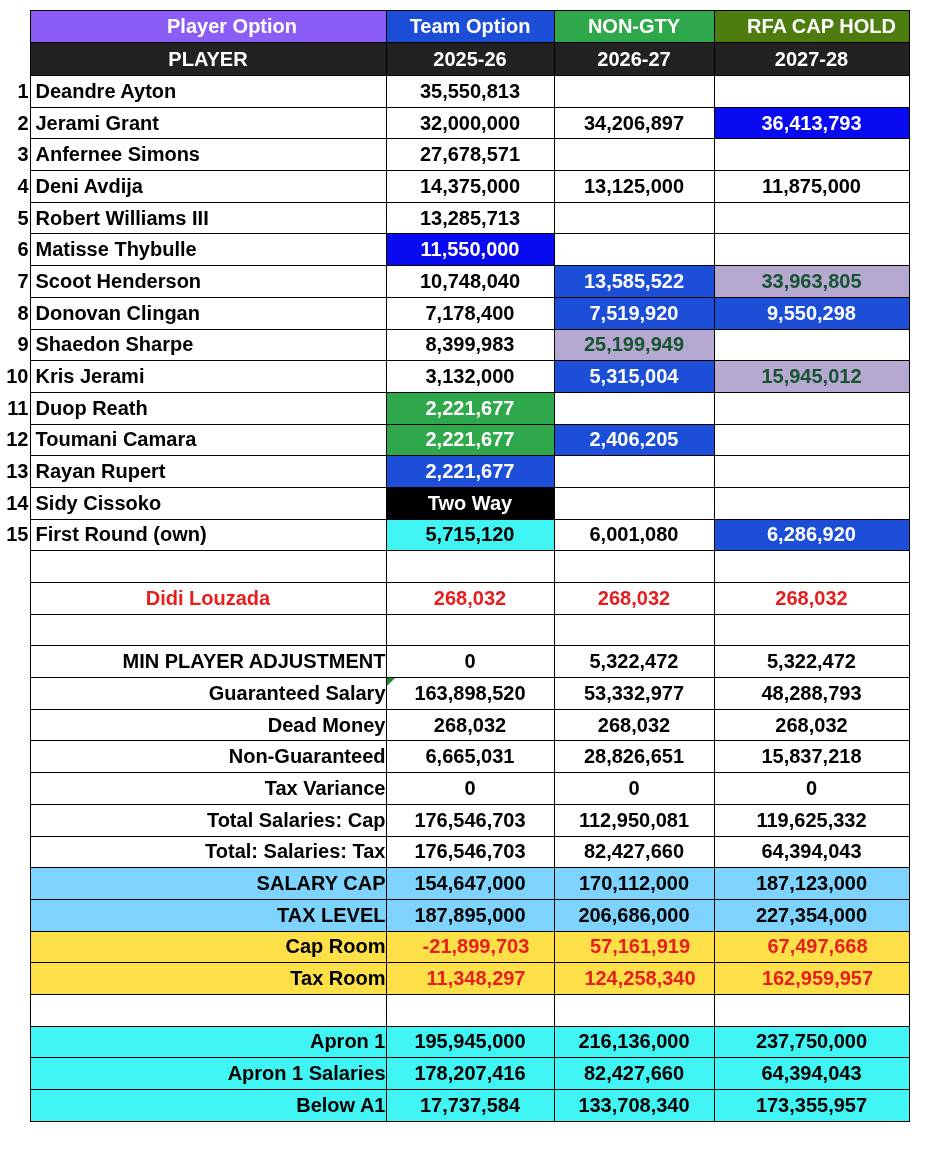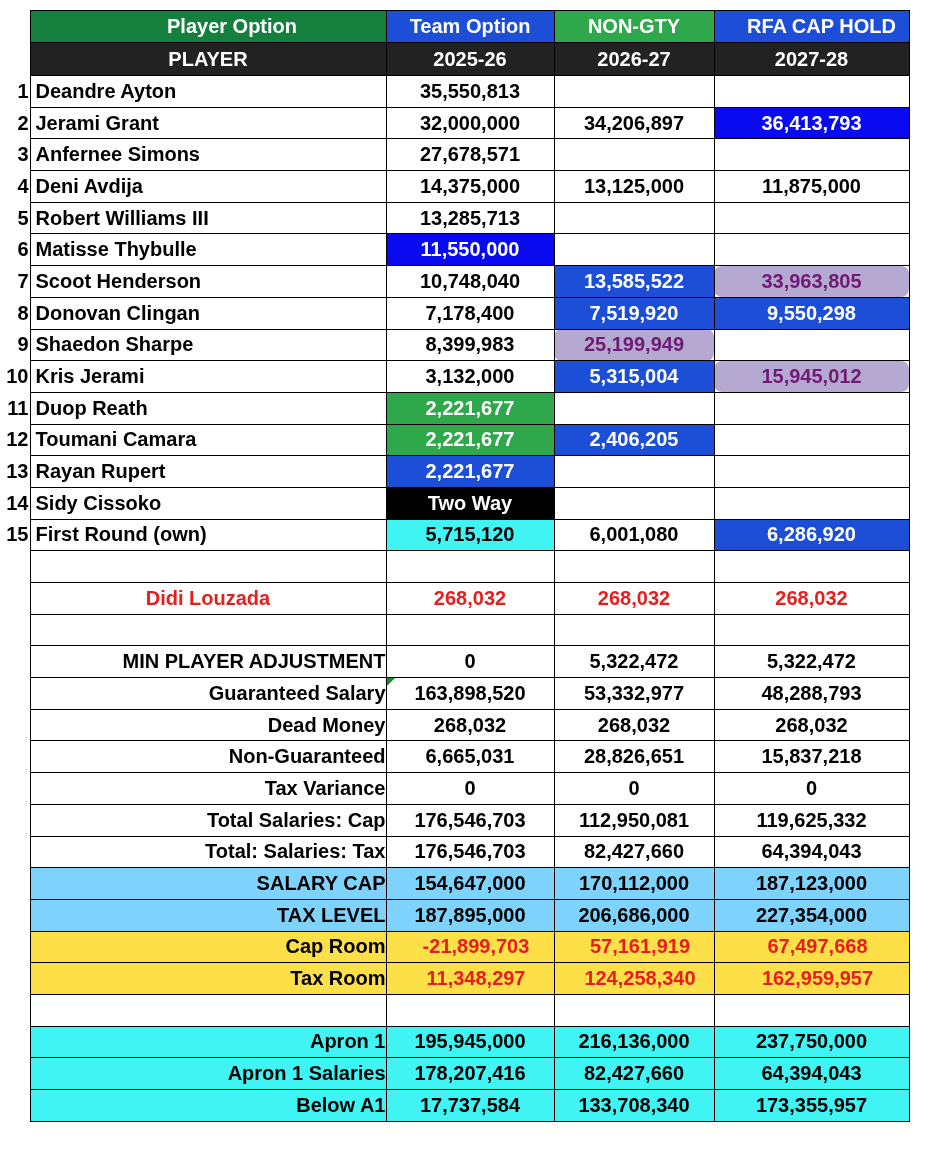--- a/index.html
+++ b/index.html
@@ -6,26 +6,26 @@
   body { width:947px; height:1167px; position:relative; font-family:"Liberation Sans", sans-serif; }
   .wrap { position:absolute; left:0; top:10px; }
   table { border-collapse:collapse; table-layout:fixed; }
   td { border:1px solid #000; height:30.7px; padding:0; font-weight:bold; font-size:20px; text-align:center; color:#000; white-space:nowrap; overflow:hidden; }
   td.rn { border:none; width:28px; text-align:right; padding-right:1px; font-size:20px; }
   td.name { text-align:left; padding-left:5px; }
   td.lbl { text-align:right; }
   .c1 { width:356px; } .c2 { width:168px; } .c3 { width:160px; } .c4 { width:195px; }
   tr.h1 td.cell { height:31px; }
   tr.h2 td.cell { background:#222222; color:#fff; height:32px; }
-  .bg-blue { background:#15803d; color:#fff;padding-left:48px; }
+  .bg-blue { background:#8b5cf6; color:#fff;padding-left:48px; }
   .bg-dblue { background:#0a0af0; color:#fff; }
   .bg-red { background:#1d4ed8; color:#fff; }
   .bg-green { background:#2ea84a; color:#fff; }
-  .bg-lav { background:#b5a9d1; color:#701a75;border-radius:8px; }
-  .bg-lav-h { background:#1d4ed8; color:#fff;padding-left:20px; }
+  .bg-lav { background:#b5a9d1; color:#14532d; }
+  .bg-lav-h { background:#4d7c0f; color:#fff;padding-left:20px; }
   .bg-black { background:#000; color:#fff; }
   .bg-cyan { background:#40f4f4; color:#000; }
   .bg-sky { background:#7dd3fc; }
   .bg-pink { background:#fde047;padding-left:12px; }
   .txt-red { color:#e61e1e; }
   .tri { position:relative;margin-left:36px; }
   .tri::before { content:""; position:absolute; left:0; top:0; width:0; height:0; border-top:8px solid #1f8a2e; border-right:8px solid transparent; }
 </style>
 </head>
 <body>

